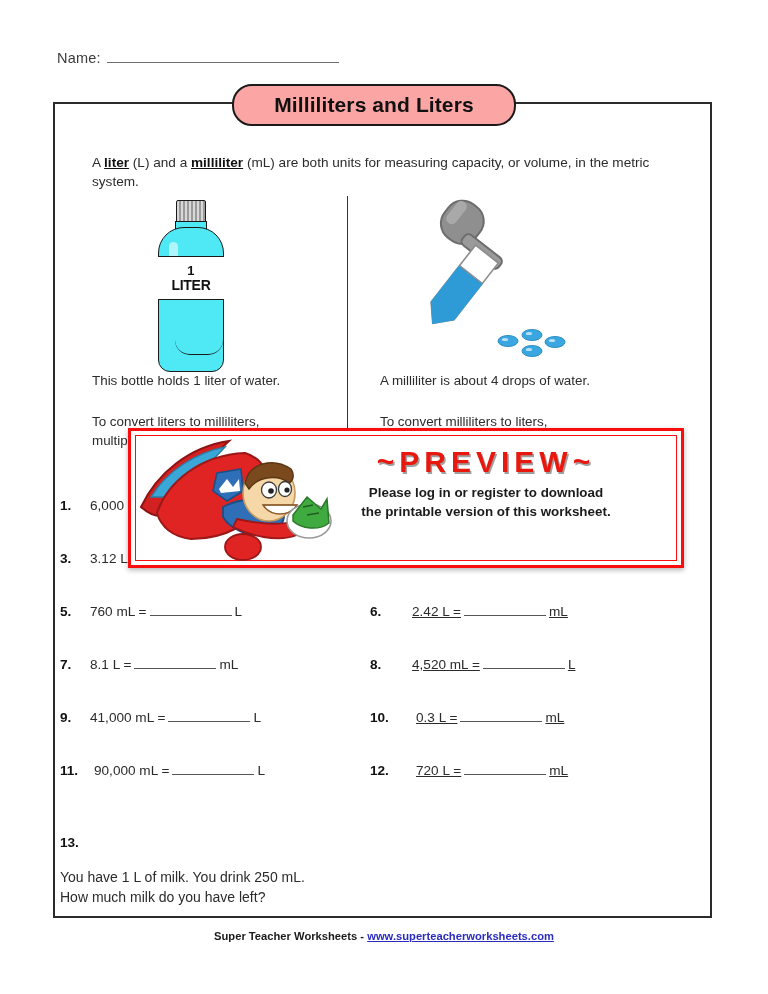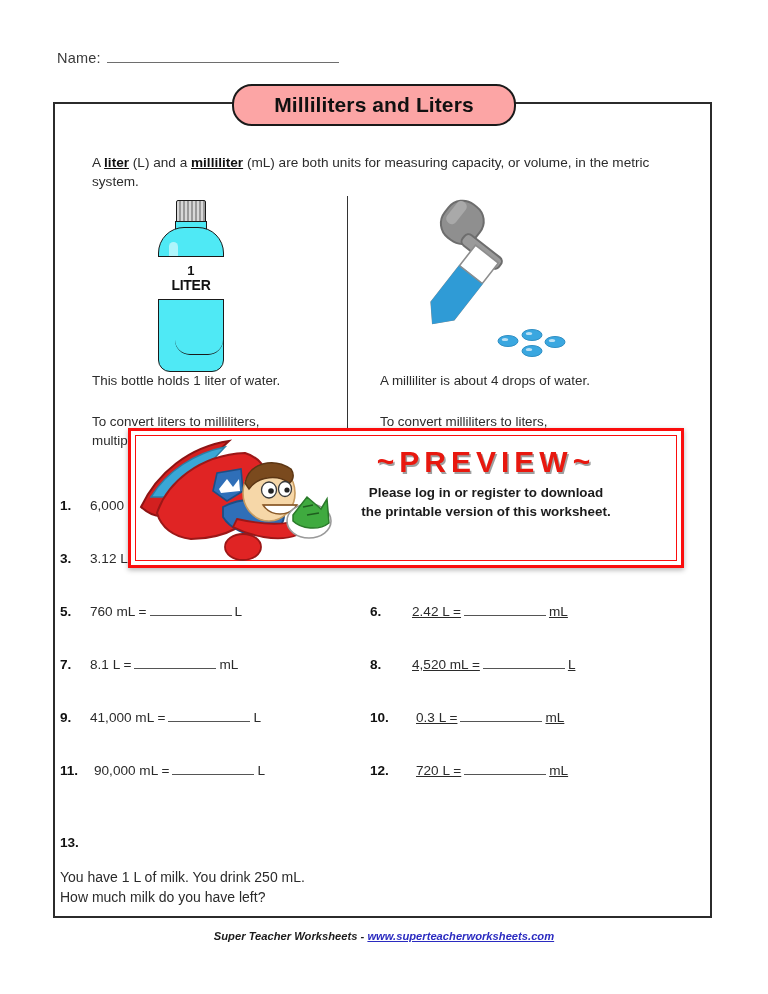--- a/index.html
+++ b/index.html
@@ -267,21 +267,20 @@
   
   .footer {
     position: absolute;
     left: 0;
     top: 930px;
     width: 768px;
     text-align: center;
     font-size: 11.2px;
     font-weight: bold;
     color: #1b1b1b;
-    font-style: italic;
   }
   .footer a {
     color: #2b2bc0;
     text-decoration: underline;
     font-weight: bold;
   }
 
   
   .preview-banner {
     position: absolute;

